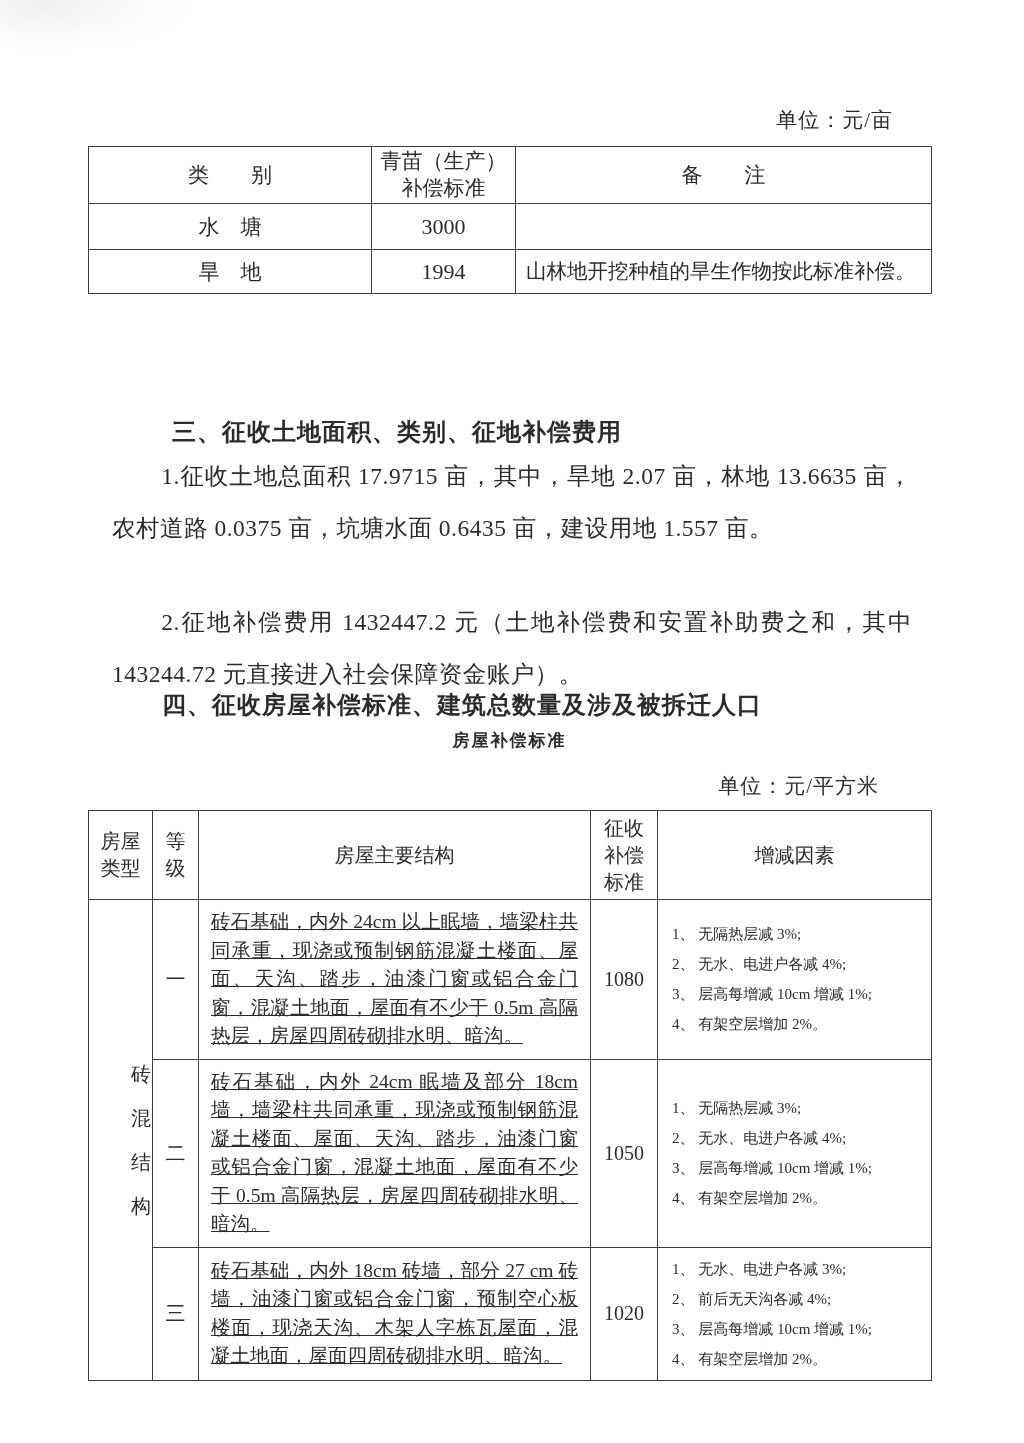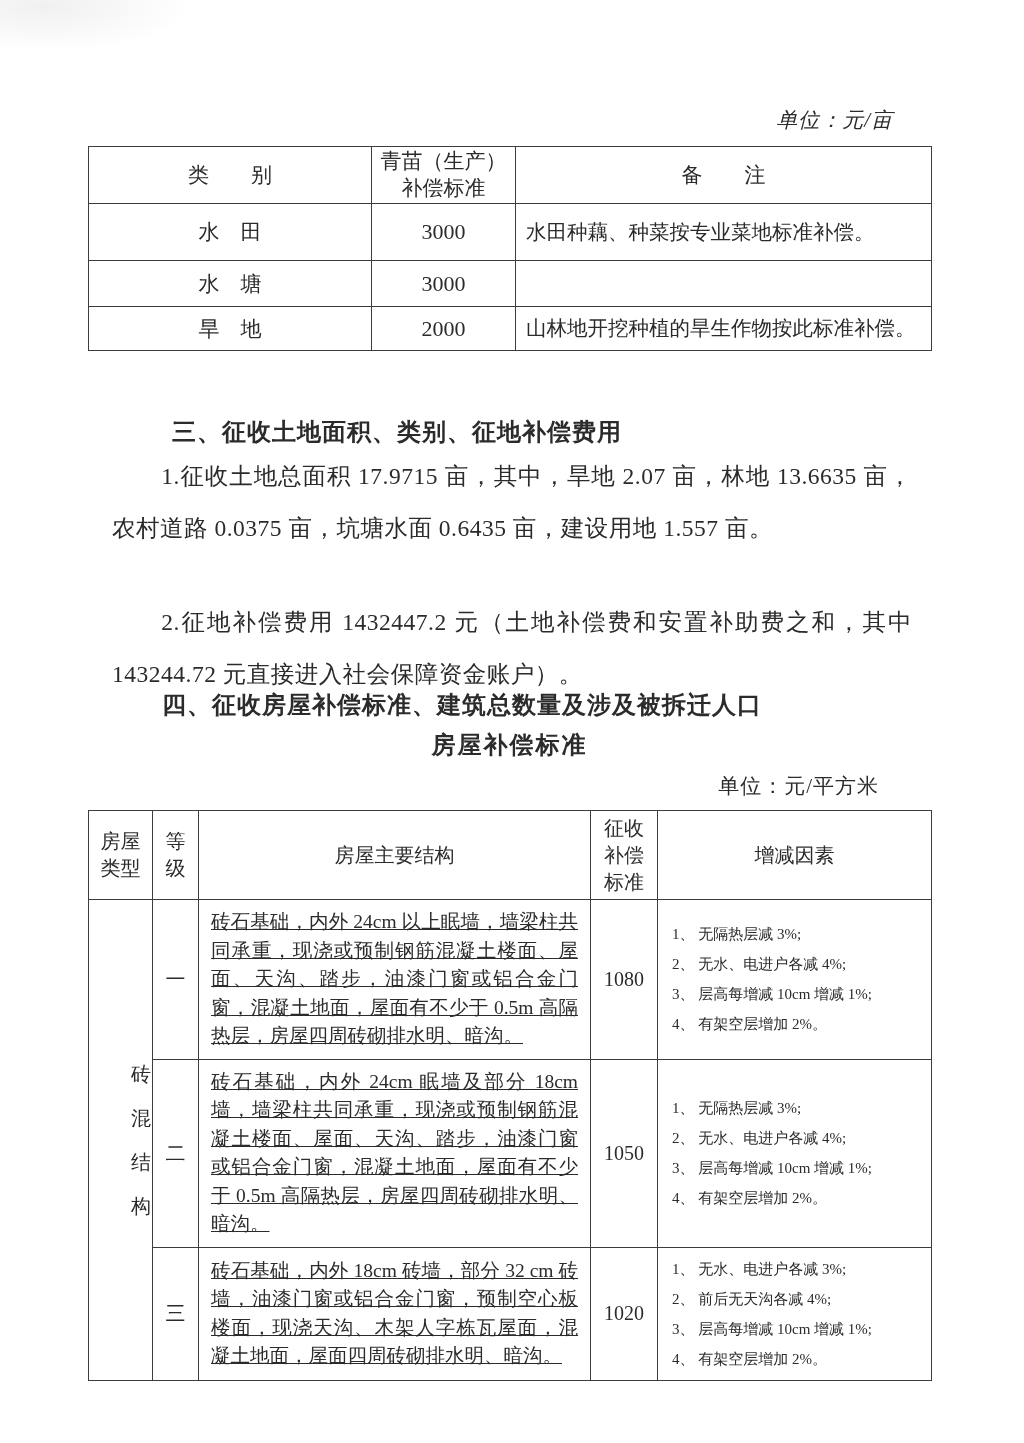--- a/index.html
+++ b/index.html
@@ -17,21 +17,21 @@
     background:radial-gradient(ellipse at 20% 10%, rgba(0,0,0,0.06), rgba(0,0,0,0) 60%);
     pointer-events:none;
   }
   .abs{position:absolute;}
 
   .unit-label{
     left:88px;width:843px;
     text-align:right;
     font-size:21px;letter-spacing:1px;
   }
-  #unit1{top:106px;padding-right:0;box-sizing:border-box;padding-right:38px;font-style:italic;}
+  #unit1{top:106px;padding-right:0;box-sizing:border-box;padding-right:38px;}
   #unit2{top:772px;box-sizing:border-box;padding-right:52px;}
 
   table{border-collapse:collapse;table-layout:fixed;}
   td,th{border:1.6px solid #3c3c3c;vertical-align:middle;font-weight:normal;}
 
   
   #table1{top:146px;left:88px;width:843px;}
   #table1 table{width:843px;}
   #table1 th{font-size:21px;line-height:27px;text-align:center;white-space:pre-line;}
   #table1 .cat{font-size:21px;text-align:center;}
@@ -53,21 +53,21 @@
   .body-para{
     left:112px;width:800px;
     font-size:23.5px;line-height:52px;
     text-align:justify;text-indent:2.1em;
     letter-spacing:0.5px;
   }
   #para1{top:450px;}
   #para2{top:596px;}
   #subtitle{
     top:729px;left:88px;width:843px;text-align:center;
-    font-size:24px;font-weight:bold;letter-spacing:2px;
+    font-size:17px;font-weight:bold;letter-spacing:2px;
     font-family:"Liberation Sans","DejaVu Sans",sans-serif;
   }
 
   
   #table2{top:810px;left:88px;width:843px;}
   #table2 table{width:843px;}
   #table2 th{font-size:20px;line-height:27px;text-align:center;white-space:pre-line;}
   #table2 tr.hdr{height:89px;}
   #table2 tr.r1{height:141px;}
   #table2 tr.r2{height:149px;}
@@ -102,33 +102,28 @@
         <col style="width:144px">
         <col style="width:416px">
       </colgroup>
     <tbody>
         <tr class="hdr">
       <th>类　　别</th>
       <th>青苗（生产）
 补偿标准</th>
       <th>备　　注</th>
     </tr>
-    <tr class="r1">
-      <td class="cat">水　田</td>
-      <td class="std">3000</td>
-      <td class="rem">水田种藕、种菜按专业菜地标准补偿。</td>
-    </tr>
     <tr class="r2">
       <td class="cat">水　塘</td>
       <td class="std">3000</td>
       <td class="rem"></td>
     </tr>
     <tr class="r3">
       <td class="cat">旱　地</td>
-      <td class="std">2000</td>
+      <td class="std">1994</td>
       <td class="rem">山林地开挖种植的旱生作物按此标准补偿。</td>
     </tr>
   </tbody>
     </table>
 </div>
 
 <div id="sec3-heading" class="abs sec-heading">三、征收土地面积、类别、征地补偿费用</div>
 <div id="para1" class="abs body-para">1.征收土地总面积 17.9715 亩，其中，旱地 2.07 亩，林地 13.6635 亩，农村道路 0.0375 亩，坑塘水面 0.6435 亩，建设用地 1.557 亩。</div>
 <div id="para2" class="abs body-para">2.征地补偿费用 1432447.2 元（土地补偿费和安置补助费之和，其中 143244.72 元直接进入社会保障资金账户）。</div>
 
@@ -176,21 +171,21 @@
       <td class="standard">1050</td>
       <td class="factors">
         <div>1、 无隔热层减 3%;</div>
         <div>2、 无水、电进户各减 4%;</div>
         <div>3、 层高每增减 10cm 增减 1%;</div>
         <div>4、 有架空层增加 2%。</div>
       </td>
     </tr>
     <tr class="r3">
       <td class="grade">三</td>
-      <td class="structure">砖石基础，内外 18cm 砖墙，部分 32 cm 砖墙，油漆门窗或铝合金门窗，预制空心板楼面，现浇天沟、木架人字栋瓦屋面，混凝土地面，屋面四周砖砌排水明、暗沟。</td>
+      <td class="structure">砖石基础，内外 18cm 砖墙，部分 27 cm 砖墙，油漆门窗或铝合金门窗，预制空心板楼面，现浇天沟、木架人字栋瓦屋面，混凝土地面，屋面四周砖砌排水明、暗沟。</td>
       <td class="standard">1020</td>
       <td class="factors">
         <div>1、 无水、电进户各减 3%;</div>
         <div>2、 前后无天沟各减 4%;</div>
         <div>3、 层高每增减 10cm 增减 1%;</div>
         <div>4、 有架空层增加 2%。</div>
       </td>
     </tr>
   </tbody>
     </table>

